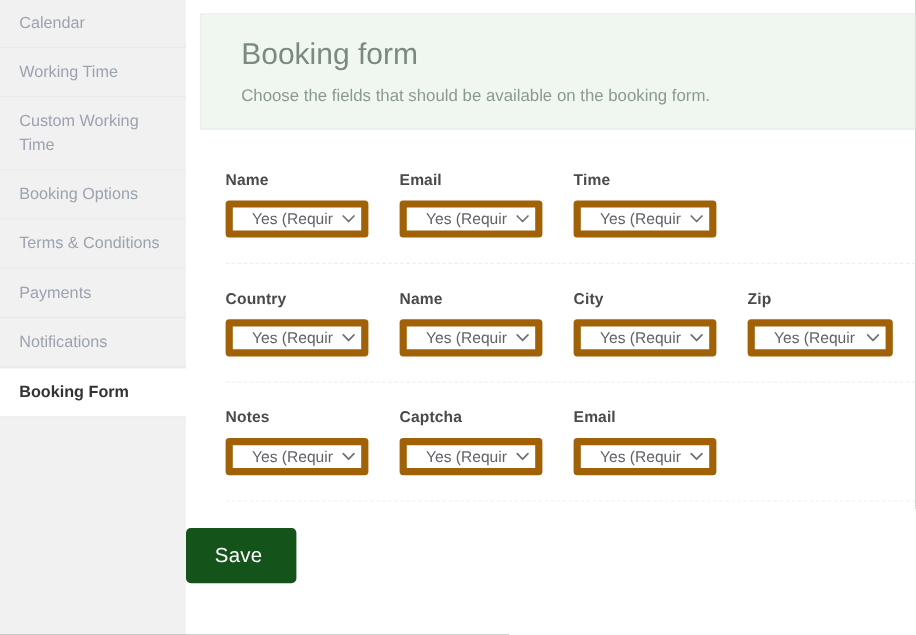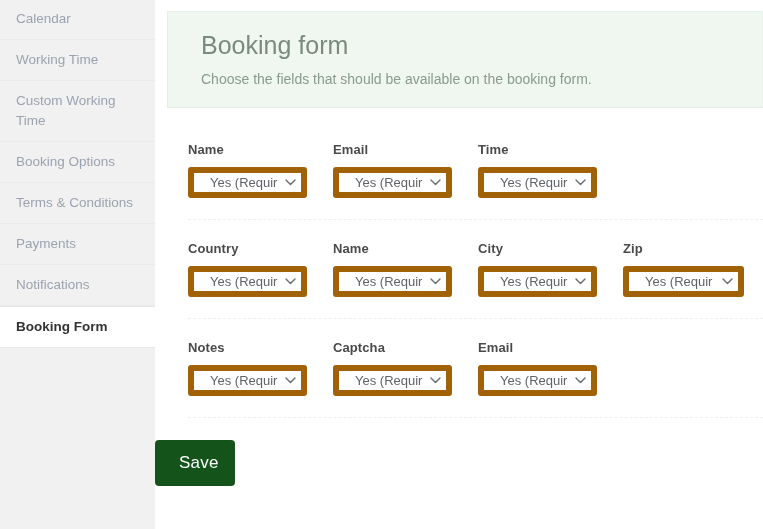--- a/index.html
+++ b/index.html
@@ -159,21 +159,21 @@
     padding: 22px 0 0 0;
   }
   .save-button {
     display: inline-block;
     background: #14541a;
     color: #ffffff;
     border: none;
     border-radius: 4px;
     font-size: 17px;
     font-family: "Liberation Sans", sans-serif;
-    padding: 13px 16px 14px 24px;
+    padding: 13px 28px 14px 24px;
     line-height: 19px;
     cursor: pointer;
     letter-spacing: 0.2px;
   }
 </style>
 </head>
 <body>
 
 <div class="app">
 

